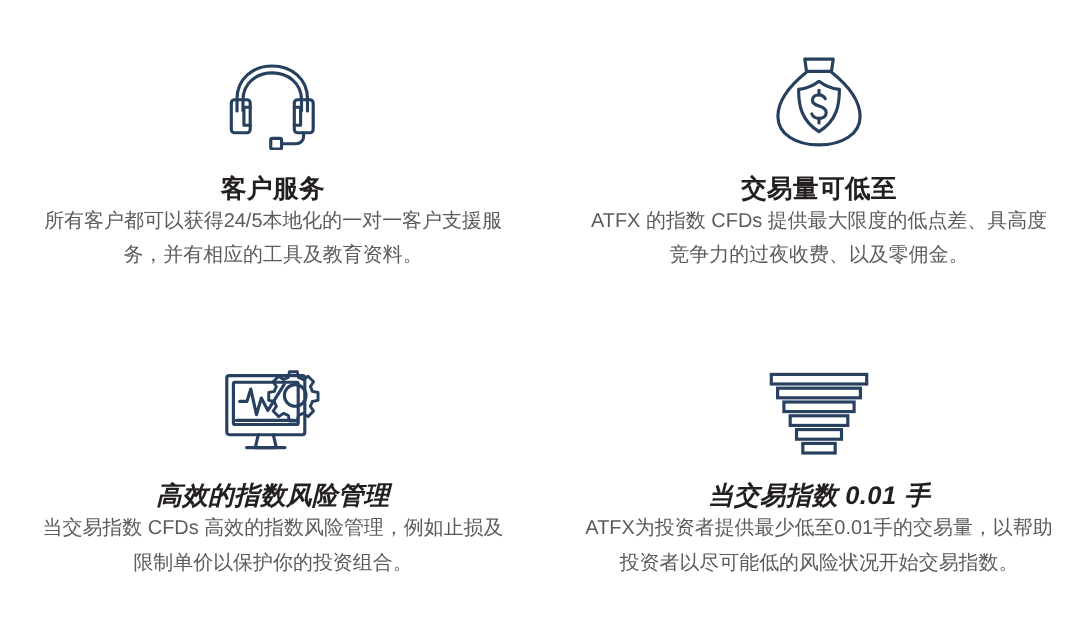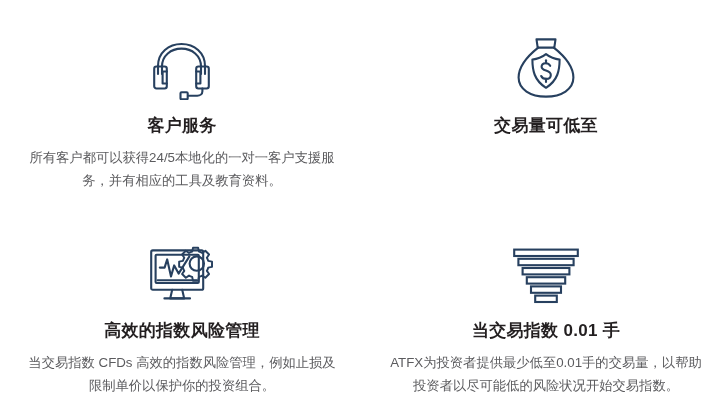--- a/index.html
+++ b/index.html
@@ -46,30 +46,30 @@
     margin-top: 16px;
     text-align: center;
     line-height: 1.2;
     white-space: nowrap;
   }
   .feature-desc {
     font-size: 13.3px;
     color: #5b5b5e;
     text-align: center;
     line-height: 1.68;
-    margin-top: 11px;
     max-width: 352px;
   }
   
   .row2 .feature-icon {
     height: 82px;
     margin-top: 16px;
   }
   .row2 .feature-title {
     margin-top: 16px;
+    font-style: italic;
   }
 </style>
 </head>
 <body>
 
 <div class="features-grid">
 
   <div class="feature-card">
     <div class="feature-icon">
       <svg width="64" height="60" viewBox="0 0 64 60" fill="none" stroke="#27405f" stroke-width="2.1" stroke-linecap="round" stroke-linejoin="round">
@@ -101,20 +101,21 @@
         <path d="M24.2 11.6 C18 16.5 4.6 28 4.6 41.6 C4.6 53.4 16.5 60.6 32 60.6 C47.5 60.6 59.4 53.4 59.4 41.6 C59.4 28 46 16.5 39.8 11.6"></path>
 
         <path d="M32 18.2 C36.4 21.6 41.5 23.2 45.6 23.6 C45.6 34 44 44.2 32 51.8 C20 44.2 18.4 34 18.4 23.6 C22.5 23.2 27.6 21.6 32 18.2 Z"></path>
 
         <path d="M36.2 29.8 C35.2 28.1 33.5 27.2 31.6 27.3 C29.2 27.4 27.6 28.8 27.6 30.8 C27.6 32.9 29.3 33.8 32 34.6 C35 35.5 36.8 36.6 36.8 39 C36.8 41.3 34.9 42.9 32.2 42.9 C29.9 42.9 28 41.9 27.2 40"></path>
         <path d="M32 24.2 V27.3"></path>
         <path d="M32 42.9 V46"></path>
       </svg>
     </div>
     <div class="feature-title">交易量可低至</div>
+    <div class="feature-desc">ATFX 的指数 CFDs 提供最大限度的低点差、具高度竞争力的过夜收费、以及零佣金。</div>
   </div>
 
   <div class="feature-card row2">
     <div class="feature-icon">
       <svg width="68" height="62" viewBox="0 0 68 62" fill="none" stroke="#27405f" stroke-width="2.1" stroke-linecap="round" stroke-linejoin="round">
 
         <rect x="3.2" y="7.4" width="52" height="39.4" rx="1.6"></rect>
 
         <rect x="7.6" y="11.8" width="43.2" height="28.2" rx="1"></rect>
 

